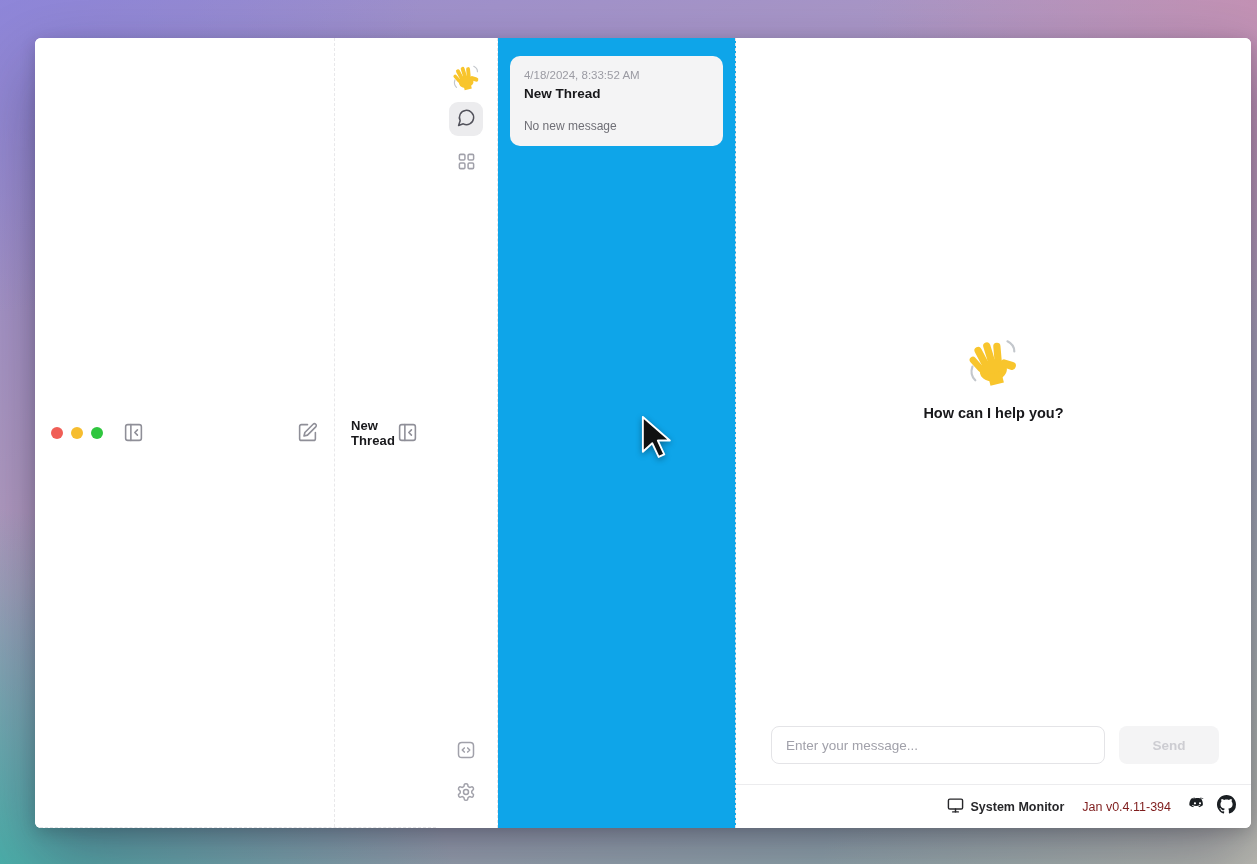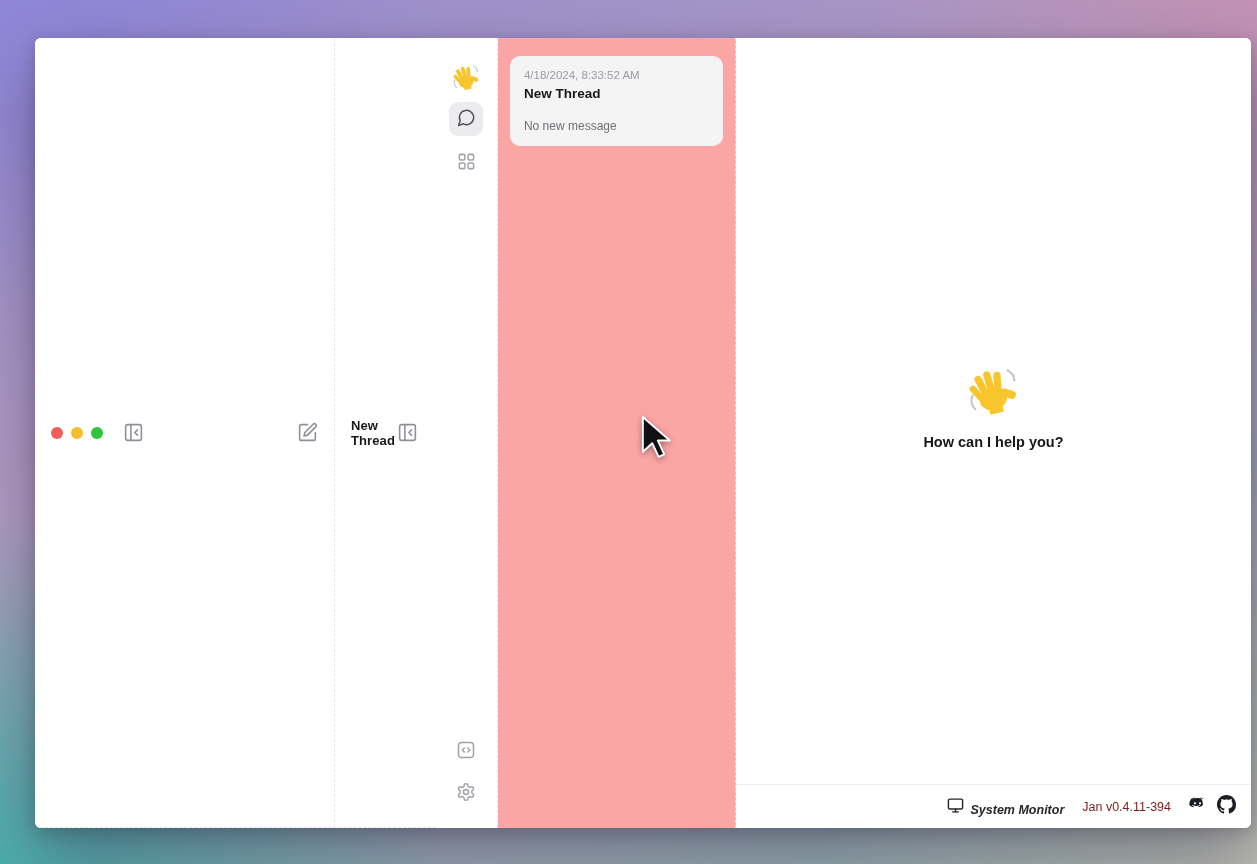--- a/index.html
+++ b/index.html
@@ -38,38 +38,38 @@
   
   .app-body{flex:1;display:flex;min-height:0;}
   .rail{flex:0 0 62px;border-right:1px dashed #e4e4e7;display:flex;flex-direction:column;align-items:center;padding:26px 0 24px;box-sizing:border-box;}
   .rail-top{display:flex;flex-direction:column;align-items:center;gap:10px;}
   .wave-logo{width:28px;height:28px;}
   .rail-btn{width:34px;height:34px;border:none;border-radius:9px;background:transparent;display:flex;align-items:center;justify-content:center;cursor:pointer;color:#a1a1aa;}
   .rail-btn.active{background:#ececee;color:#52525b;}
   .rail-spacer{flex:1;}
   .rail-bottom{display:flex;flex-direction:column;align-items:center;gap:18px;}
   
-  .threads{flex:0 0 238px;border-right:1px dashed #e4e4e7;padding:18px 12px;box-sizing:border-box;background:#fca5a5;}
+  .threads{flex:0 0 238px;border-right:1px dashed #e4e4e7;padding:18px 12px;box-sizing:border-box;background:#0ea5e9;}
   .thread-card{background:#f4f4f5;border-radius:10px;padding:13px 14px;cursor:pointer;}
   .thread-date{font-size:11.5px;color:#9b9ba3;}
   .thread-title{font-size:13.5px;font-weight:700;color:#18181b;margin-top:5px;}
   .thread-msg{font-size:12px;color:#6f6f76;margin-top:18px;}
   
   .rightwrap{flex:1;display:flex;flex-direction:column;min-width:0;}
   .main{flex:1;display:flex;flex-direction:column;min-height:0;background:#fff;}
   .empty-state{flex:1;display:flex;flex-direction:column;align-items:center;justify-content:center;gap:16px;padding-bottom:6px;text-align:right;}
   .empty-wave{width:52px;height:52px;}
   .greeting{font-size:14.5px;font-weight:600;color:#18181b;}
   .composer{display:flex;align-items:center;gap:14px;padding:0 32px 20px 35px;}
   .msg-input{flex:1;height:38px;border:1px solid #e4e4e7;border-radius:8px;padding:0 14px;font-size:13.5px;color:#18181b;background:#fff;outline:none;font-family:inherit;box-sizing:border-box;}
   .msg-input::placeholder{color:#a1a1aa;}
   .send-btn{flex:0 0 100px;height:38px;border:none;border-radius:8px;background:#f4f4f5;color:#cdcdd2;font-size:13.5px;font-weight:600;font-family:inherit;cursor:default;}
   
   .footer{flex:0 0 43px;border-top:1px solid #ececee;display:flex;align-items:center;justify-content:flex-end;padding:0 15px;gap:0;background:#fff;}
-  .sysmon{display:flex;align-items:flex-end;gap:7px;background:none;border:none;cursor:pointer;color:#27272a;padding:0;font-style:italic;}
+  .sysmon{display:flex;align-items:center;gap:7px;background:none;border:none;cursor:pointer;color:#27272a;padding:0;}
   .sysmon-label{font-size:12.5px;font-weight:700;color:#27272a;font-family:inherit;}
   .version{font-size:12.5px;color:#7f1d1d;margin-left:18px;}
   .social{display:flex;align-items:center;gap:9px;margin-left:16px;}
   .social a{display:flex;color:#1b1f23;}
   
   .cursor{position:absolute;left:641px;top:416px;width:31px;height:44px;pointer-events:none;filter:drop-shadow(0 2px 3px rgba(0,0,0,.35));}
   .hidden-defs{position:absolute;width:0;height:0;overflow:hidden;}
 </style>
 </head>
 <body>
@@ -189,20 +189,24 @@
     </aside>
 
     <div class="rightwrap">
       <main class="main">
         <div class="empty-state">
           <svg class="empty-wave">
               <use href="#wave-hand"></use>
             </svg>
           <div class="greeting">How can I help you?</div>
         </div>
+        <div class="composer">
+          <input class="msg-input" type="text" placeholder="Enter your message..." style="">
+          <button class="send-btn" disabled="">Send</button>
+        </div>
       </main>
 
       <div class="footer">
         <button class="sysmon">
           <span>
             <svg width="17" height="17" viewBox="0 0 24 24" fill="none" stroke="currentColor" stroke-width="2" stroke-linecap="round" stroke-linejoin="round">
               <rect x="2" y="3" width="20" height="14" rx="2"></rect>
                 <path d="M8 21h8"></path>
                 <path d="M12 17v4"></path>
             </svg>

